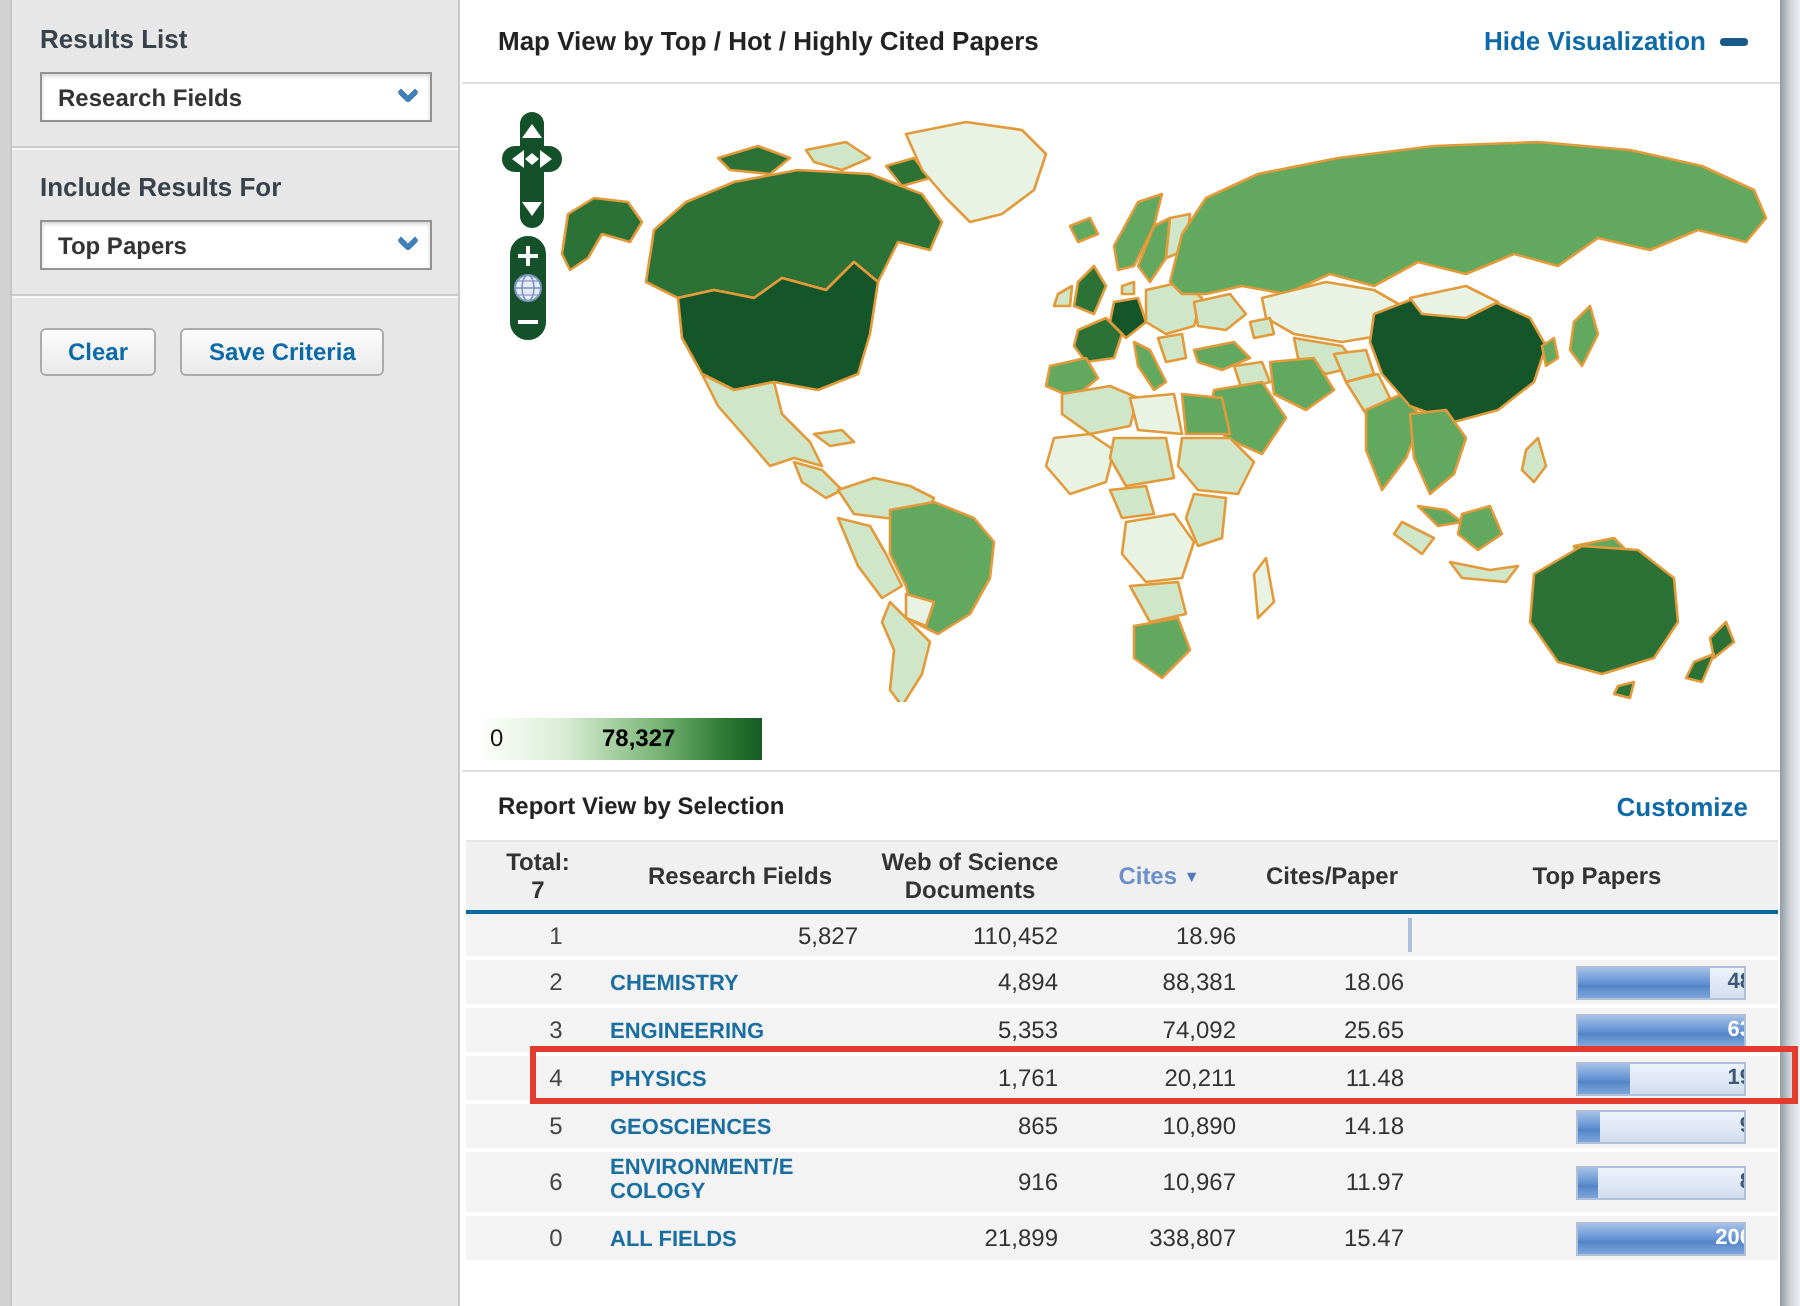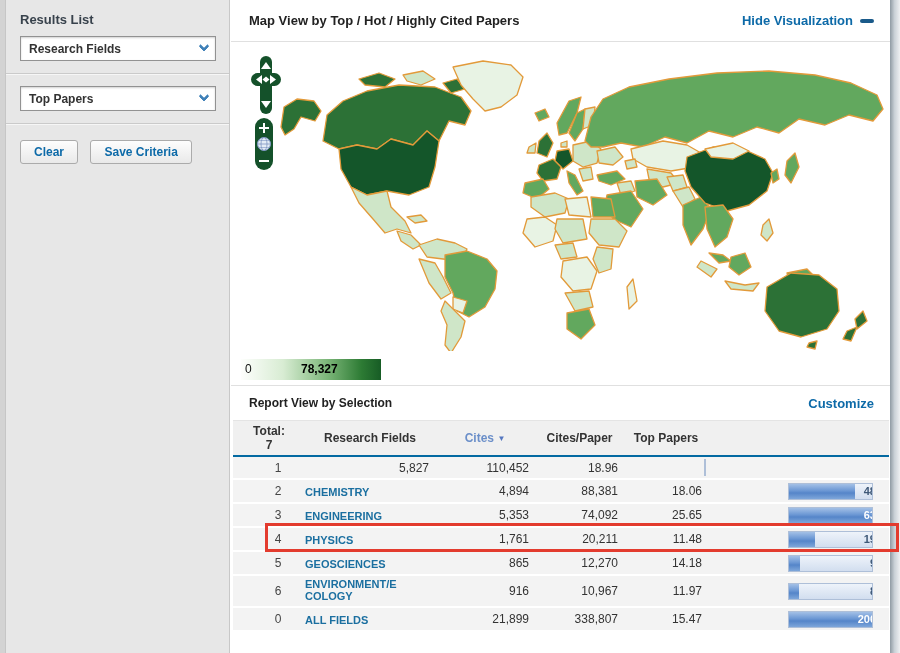--- a/index.html
+++ b/index.html
@@ -106,20 +106,21 @@
     <div class="dropdown">
       <span class="dropdown-value">Research Fields</span>
       <span class="chev">
           <i></i>
         </span>
     </div>
   </div>
 
 
   <div class="side-section">
+    <div class="side-heading">Include Results For</div>
     <div class="dropdown">
       <span class="dropdown-value">Top Papers</span>
       <span class="chev">
           <i></i>
         </span>
     </div>
   </div>
 
   <div class="btn-row">
     <span class="btn">Clear</span>
@@ -256,20 +257,21 @@
     <span class="customize-link">Customize</span>
   </div>
 
   <div class="rtable">
     <div class="thead">
       <div class="th">
         <div>Total:</div>
         <div>7</div>
       </div>
       <div class="th">Research Fields</div>
+      <div class="th">Web of Science Documents</div>
       <div class="th th-cites">
         <span>Cites</span>
         <span class="sort-caret">▼</span>
       </div>
       <div class="th">Cites/Paper</div>
       <div class="th">Top Papers</div>
     </div>
     <div>
         <div class="trow">
     <div class="td-rank">1</div>
@@ -319,21 +321,21 @@
       <div class="bar-track">
         <div class="bar-fill" style="width: 31%;"></div>
         <span class="bar-value">19</span>
       </div>
     </div>
   </div>
         <div class="trow">
     <div class="td-rank">5</div>
     <div class="td-field"><a class="field-link">GEOSCIENCES</a></div>
     <div class="td-num">865</div>
-    <div class="td-num">12,270</div>
+    <div class="td-num">10,890</div>
     <div class="td-num">14.18</div>
     <div class="td-bar">
       <div class="bar-track">
         <div class="bar-fill" style="width: 13%;"></div>
         <span class="bar-value">9</span>
       </div>
     </div>
   </div>
         <div class="trow">
     <div class="td-rank">6</div>

